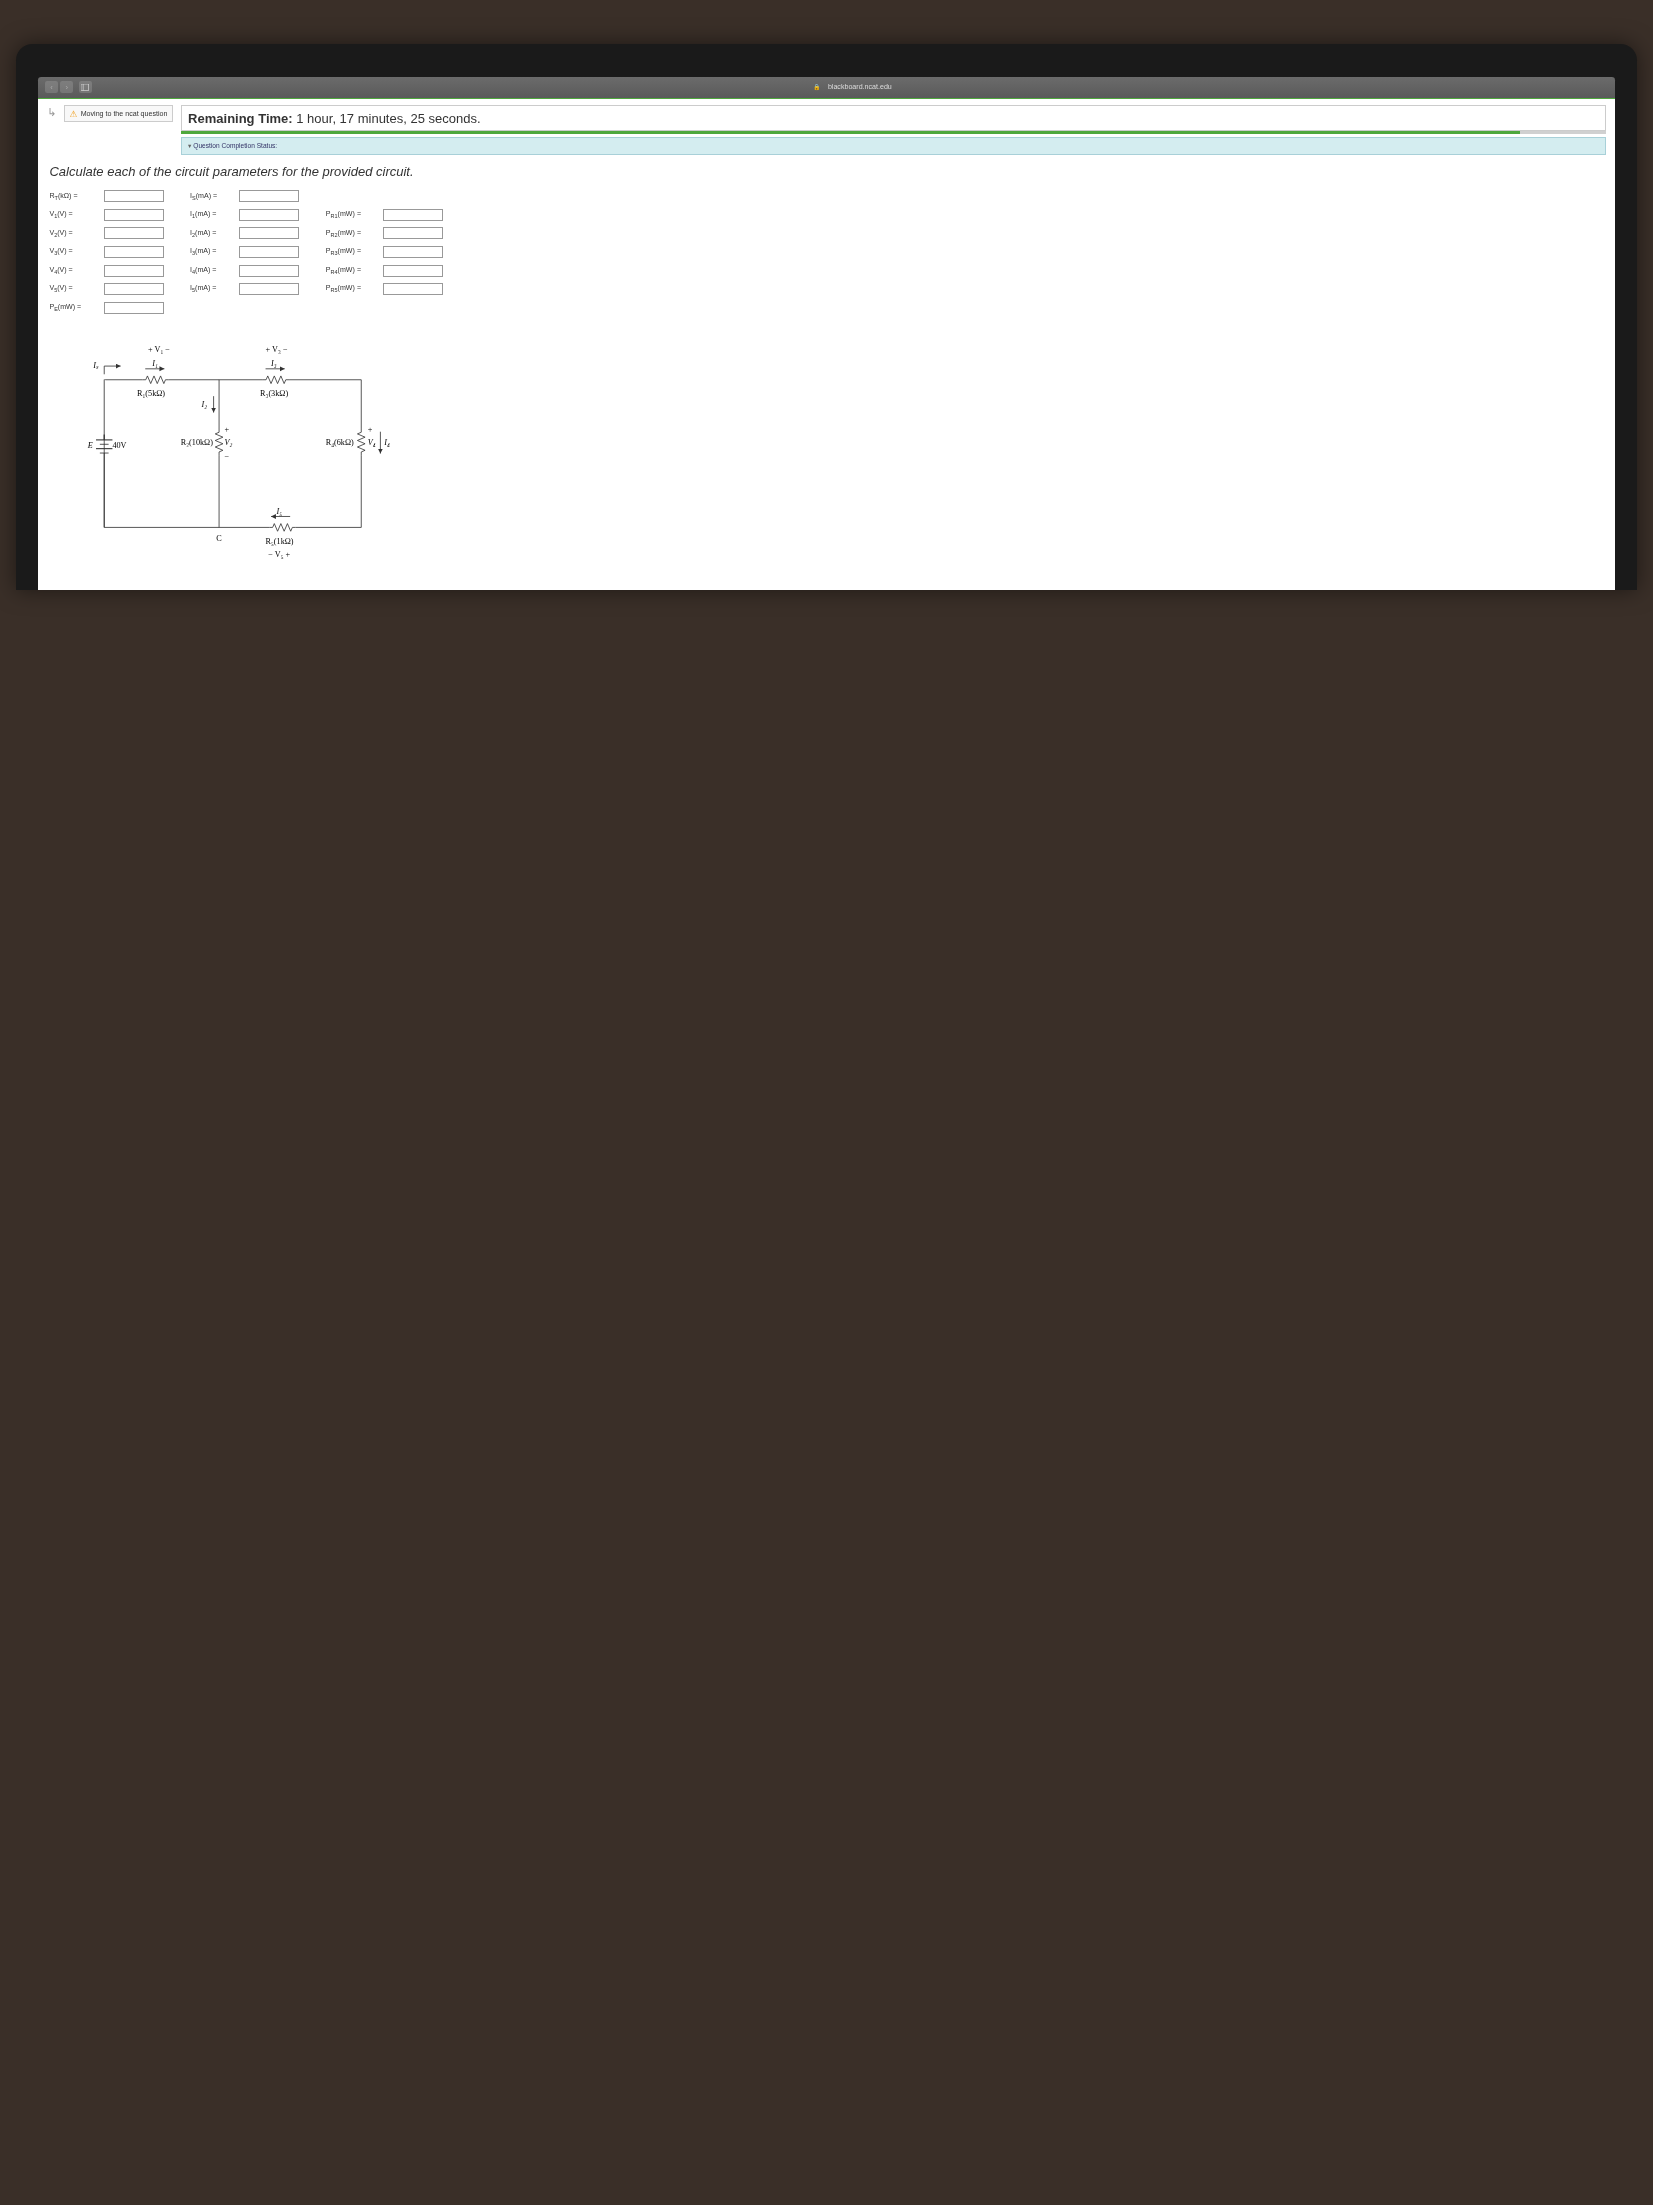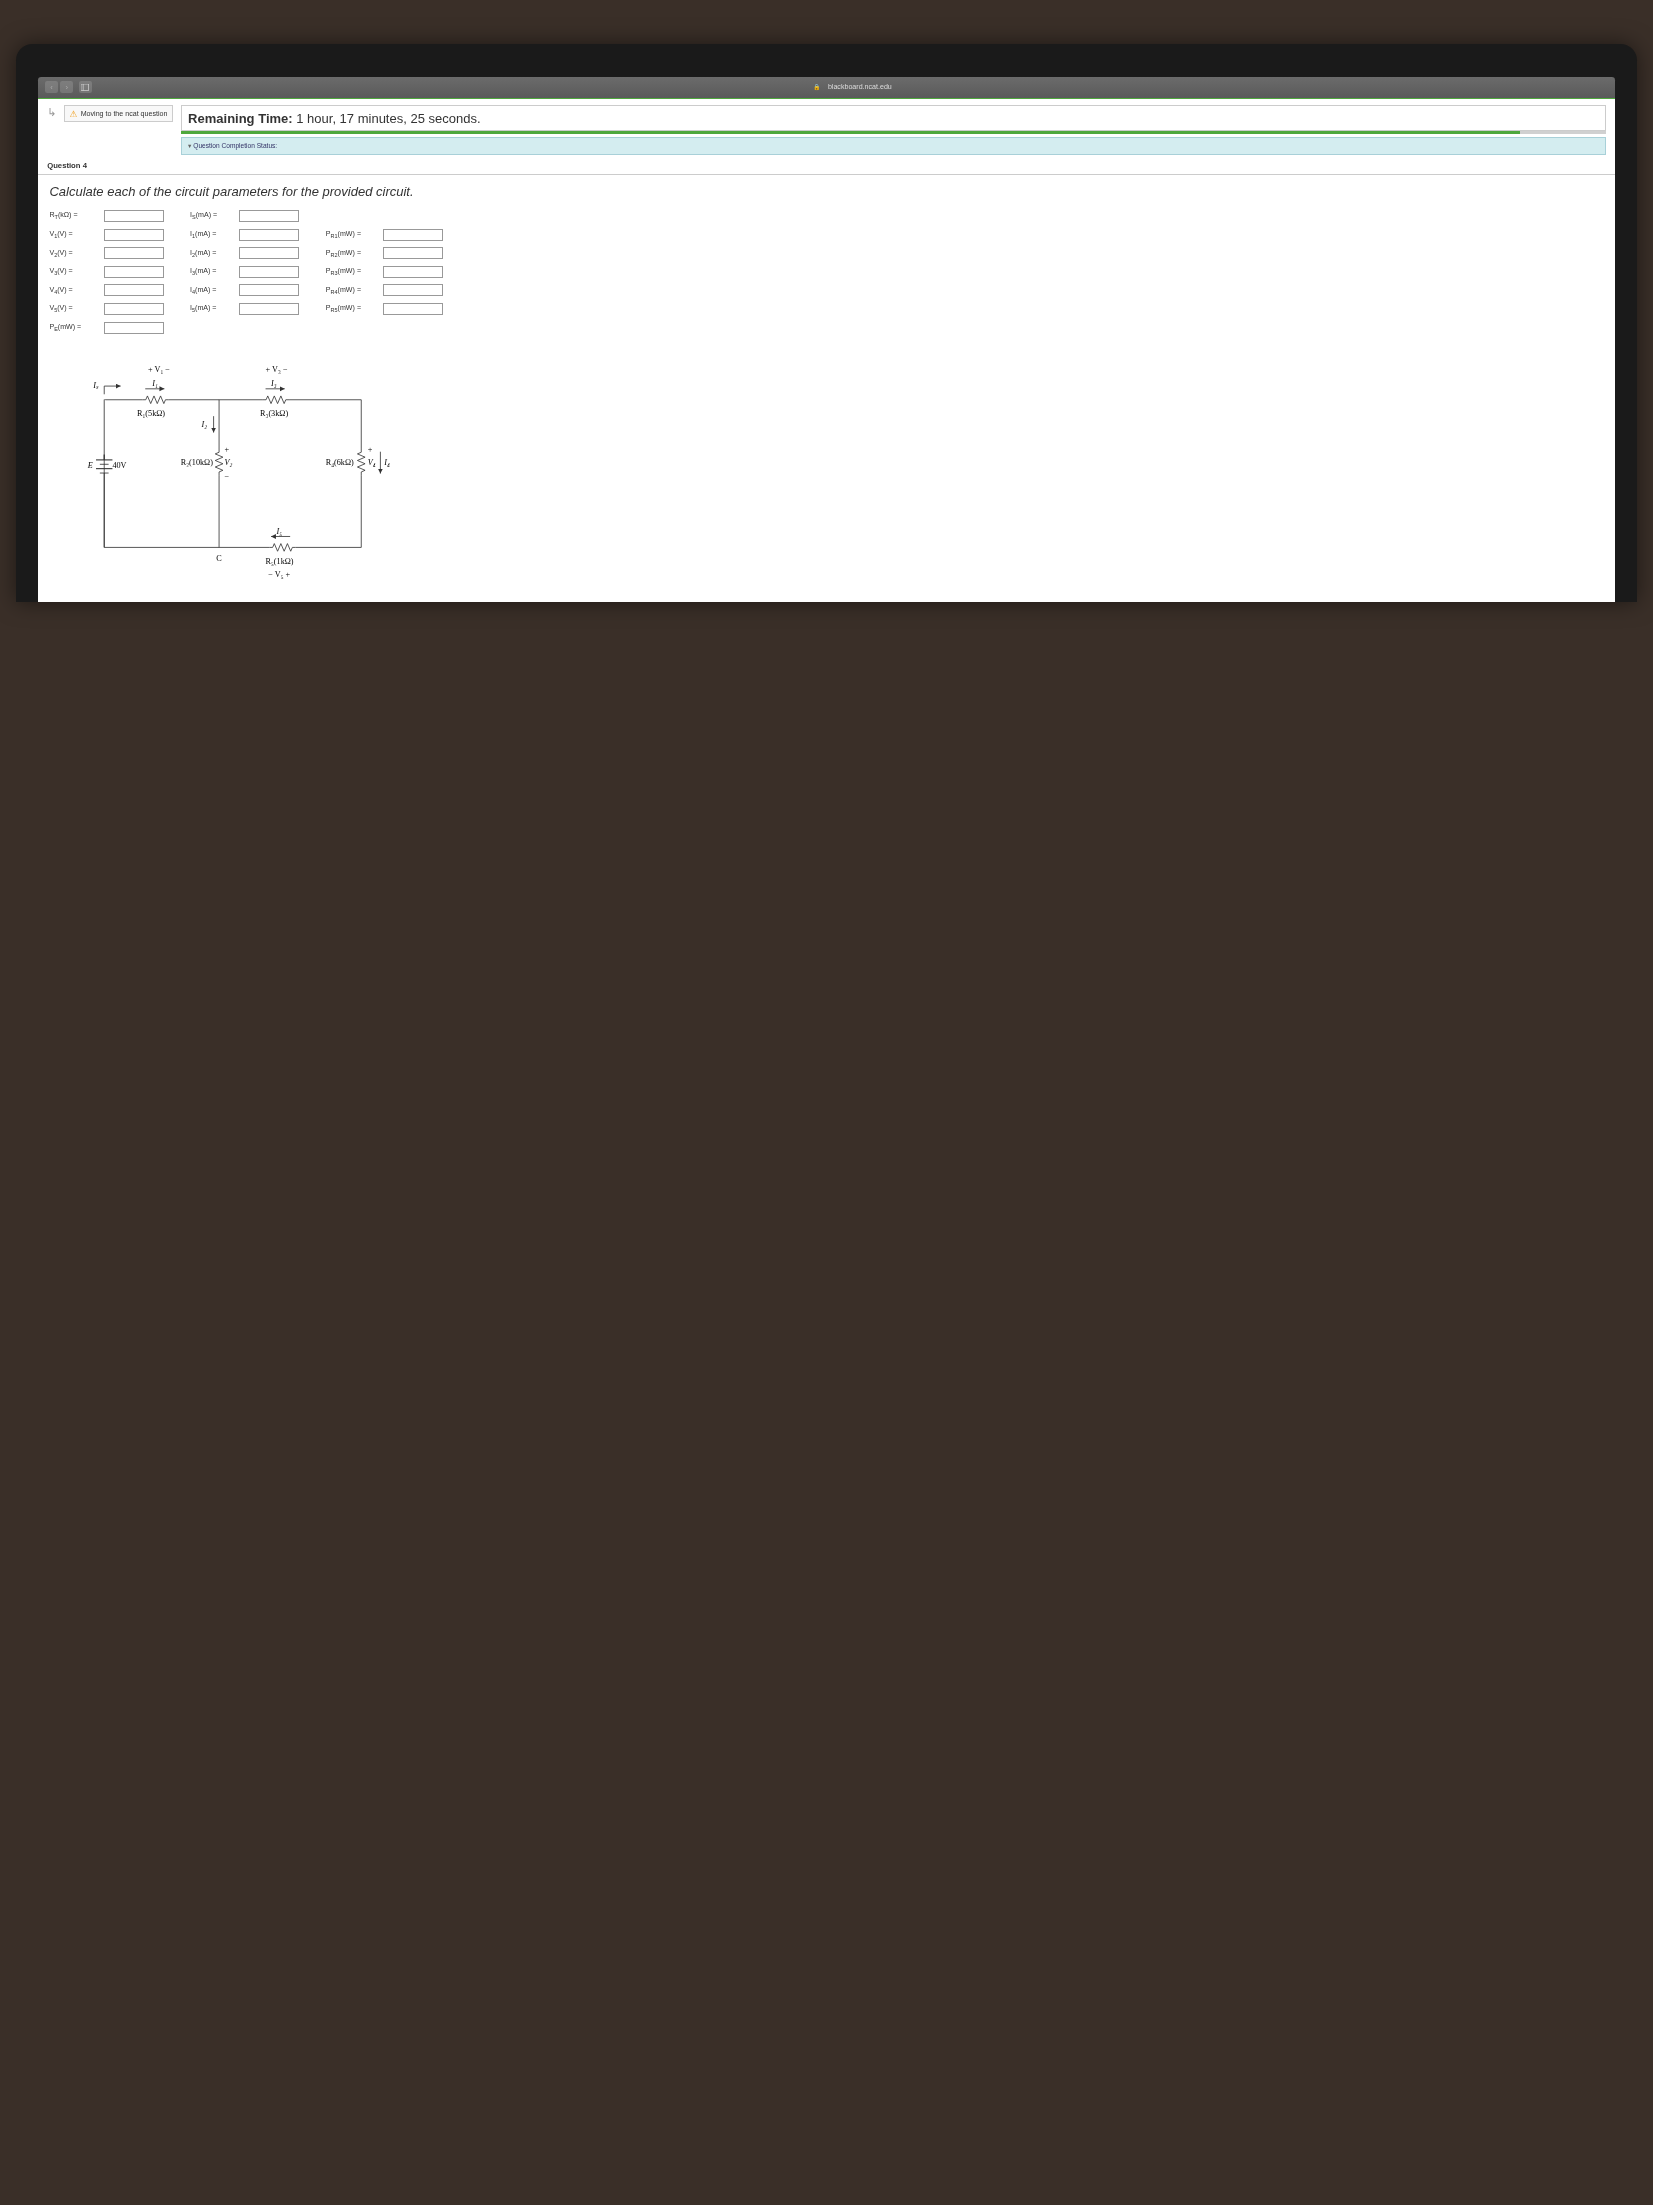--- a/index.html
+++ b/index.html
@@ -223,21 +223,20 @@
           <b>Remaining Time:</b>
           <span>1 hour, 17 minutes, 25 seconds.</span>
         </div>
         <div class="progress-bar-top"></div>
         <div class="completion-status">
           <span>Question Completion Status:</span>
         </div>
       </div>
     </div>
 
-    <div class="question-header">Question 4</div>
 
     <div class="question-body">
       <div class="instruction">Calculate each of the circuit parameters for the provided circuit.</div>
 
       <div class="param-grid">
 
         <span class="param-label">R<sub>T</sub>(kΩ) =</span>
         <input class="param-input" style="">
         <span class="spacer"></span>
         <span class="param-label">I<sub>S</sub>(mA) =</span>

